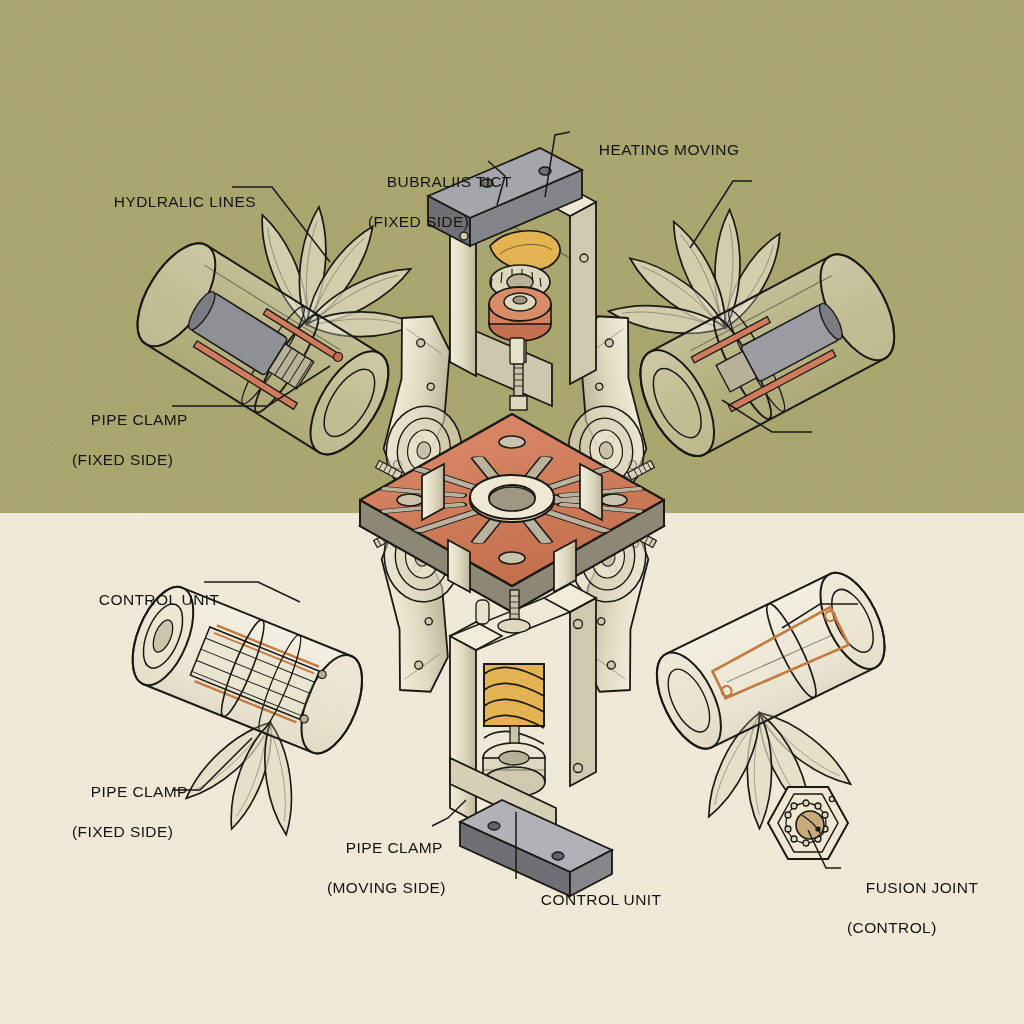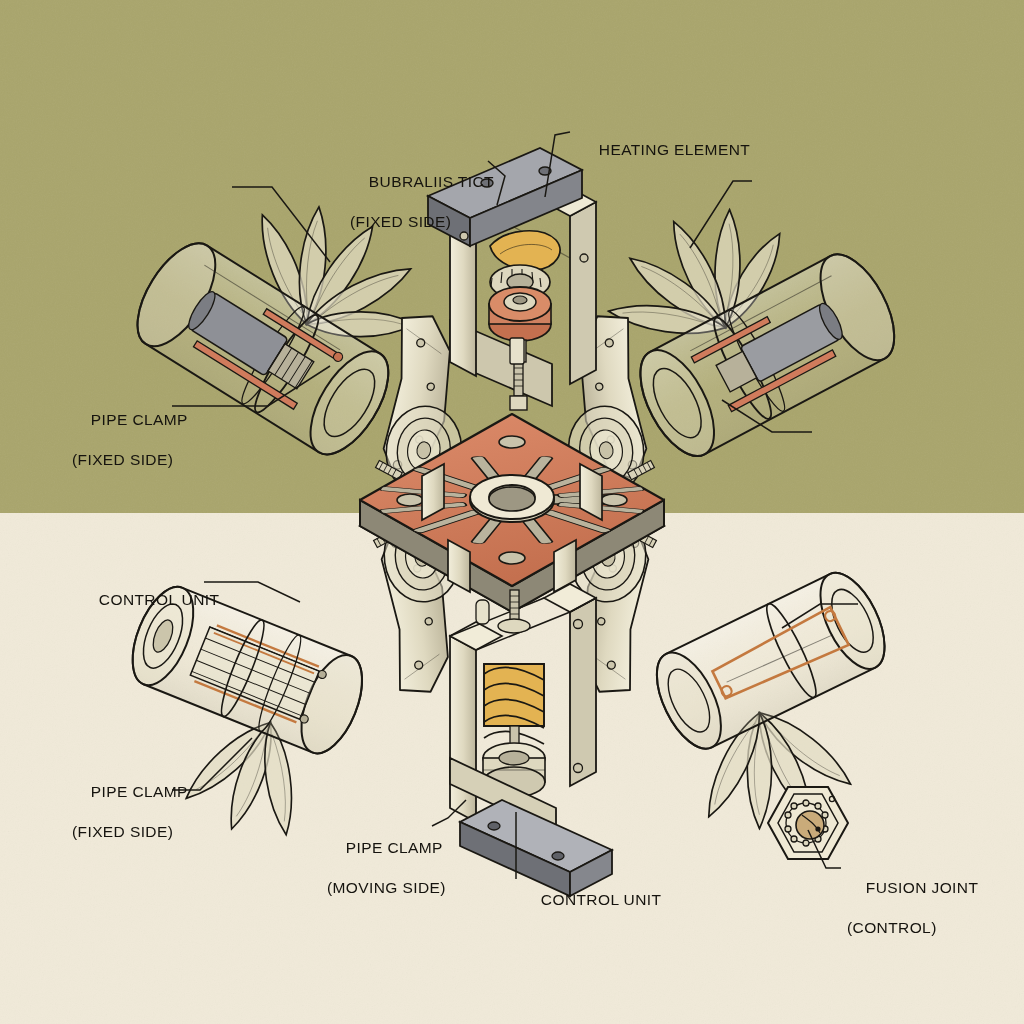--- a/index.html
+++ b/index.html
@@ -376,28 +376,31 @@
       <polyline points="812,432 772,432 722,400"></polyline>
       <polyline points="204,582 258,582 300,602"></polyline>
       <polyline points="858,604 820,604 782,628"></polyline>
       <polyline points="172,790 200,790 252,738"></polyline>
       <polyline points="432,826 448,818 466,800"></polyline>
       <polyline points="516,879 516,812"></polyline>
       <polyline points="841,868 826,868 808,830"></polyline>
     </g>
   </svg>
 
-
-  <div class="lbl" style="left:350px; top:152px;">
+  <div class="lbl" style="left:95px;  top:172px;">
+    <span>HYDLRALIC LINES</span>
+  </div>
+
+  <div class="lbl" style="left:368px; top:152px;">
     <span>BUBRALIIS TICT</span>
     <span class="sub">(FIXED SIDE)</span>
   </div>
 
   <div class="lbl" style="left:580px; top:120px;">
-    <span>HEATING ELEMENT</span>
+    <span>HEATING MOVING</span>
   </div>
 
 
   <div class="lbl" style="left:72px;  top:390px;">
     <span>PIPE CLAMP</span>
     <span class="sub">(FIXED SIDE)</span>
   </div>
 
 
   <div class="lbl" style="left:80px;  top:570px;">

